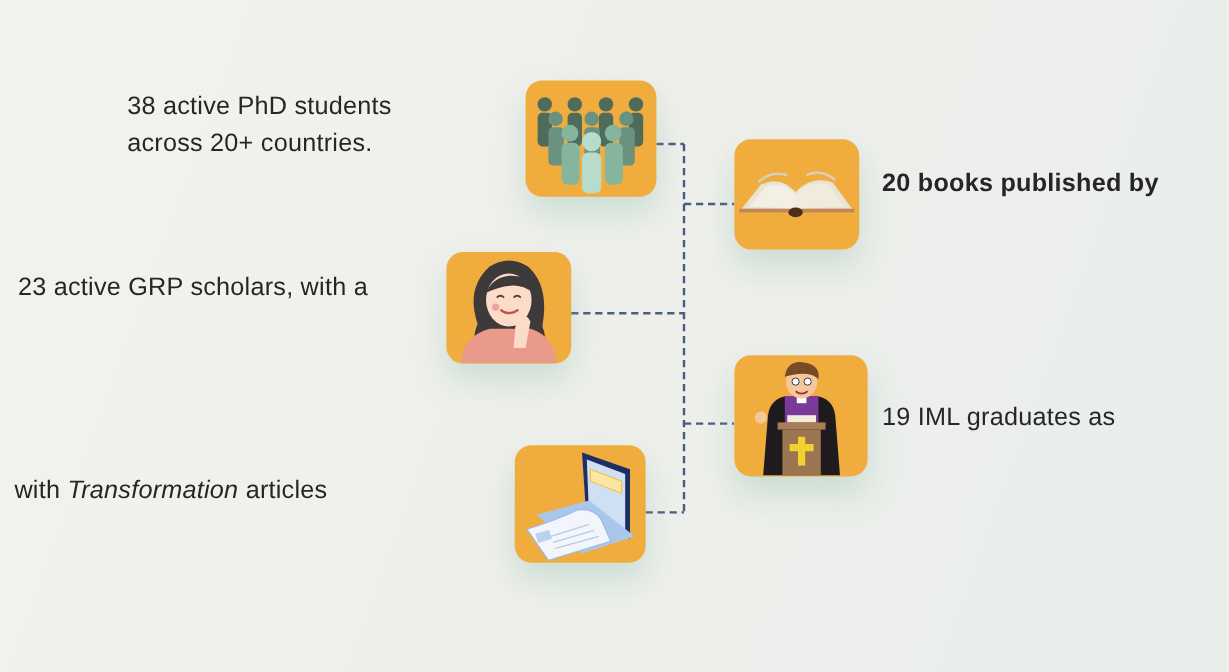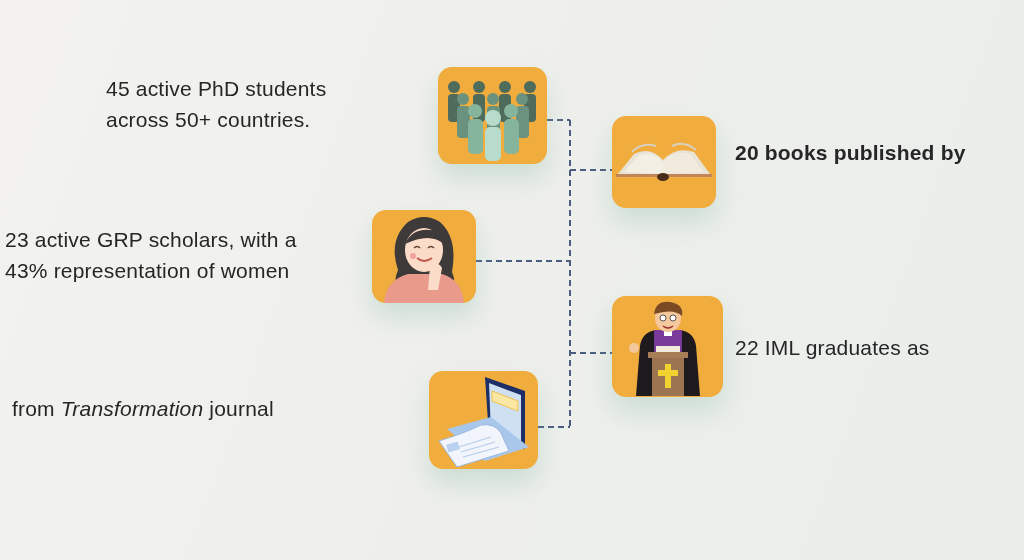--- a/index.html
+++ b/index.html
@@ -31,22 +31,22 @@
     <line x1="570" y1="120" x2="570" y2="427"></line>
     <line x1="547" y1="120" x2="570" y2="120"></line>
     <line x1="570" y1="170" x2="612" y2="170"></line>
     <line x1="476" y1="261" x2="570" y2="261"></line>
     <line x1="570" y1="353" x2="612" y2="353"></line>
     <line x1="538" y1="427" x2="570" y2="427"></line>
   </g>
 </svg>
 
 <div class="stat-text" style="left:106px;top:73px;">
-  <span class="line">45 active PhD students</span>
-  <span class="line">across 50+ countries.</span>
+  <span class="line">38 active PhD students</span>
+  <span class="line">across 20+ countries.</span>
 </div>
 <div class="icon-box" style="left:438px;top:67px;width:109px;height:97px;">
   <svg viewBox="0 0 109 97">
 
     <g fill="#4f6b5c">
       <circle cx="16" cy="20" r="6"></circle>
         <rect x="10" y="27" width="12" height="28" rx="4"></rect>
       <circle cx="41" cy="20" r="6"></circle>
         <rect x="35" y="27" width="12" height="28" rx="4"></rect>
       <circle cx="67" cy="20" r="6"></circle>
@@ -86,23 +86,22 @@
     <path d="M20 36 Q30 26 44 30" stroke="#d8d0bf" stroke-width="2" fill="none"></path>
     <path d="M60 30 Q72 24 84 34" stroke="#d8d0bf" stroke-width="2" fill="none"></path>
     <rect x="4" y="58" width="96" height="3" fill="#c0865a"></rect>
     <ellipse cx="51" cy="61" rx="6" ry="4" fill="#4a2e1a"></ellipse>
   </svg>
 </div>
 <div class="stat-text" style="left:735px;top:137px;font-weight:bold;">
   <span class="line">20 books published by</span>
 </div>
 
-<div class="stat-text" style="left:5px;top:224px;">
+<div class="stat-text" style="left:15px;top:224px;">
   <span class="line">23 active GRP scholars, with a</span>
-  <span class="line">43% representation of women</span>
 </div>
 <div class="icon-box" style="left:372px;top:210px;width:104px;height:93px;">
   <svg viewBox="0 0 104 93">
     <path d="M26 60 Q16 30 36 12 Q52 2 68 12 Q86 28 80 62 Q86 76 76 82 L28 82 Q20 74 26 60 Z" fill="#3e3a3a"></path>
     <path d="M12 93 Q14 70 36 64 L70 64 Q90 70 92 93 Z" fill="#ea9a8a"></path>
     <ellipse cx="52" cy="40" rx="19" ry="22" fill="#fbdcc8"></ellipse>
     <path d="M33 34 Q42 14 68 22 Q74 28 72 34 Q58 22 33 34 Z" fill="#3e3a3a"></path>
     <path d="M42 38 q3 -3 6 0" stroke="#5a3b30" stroke-width="1.5" fill="none"></path>
     <path d="M56 38 q3 -3 6 0" stroke="#5a3b30" stroke-width="1.5" fill="none"></path>
     <path d="M45 48 Q52 54 60 48" stroke="#c2554a" stroke-width="1.8" fill="none"></path>
@@ -123,25 +122,25 @@
     <circle cx="61" cy="22" r="3" fill="#ffffff" stroke="#333" stroke-width="0.8"></circle>
     <path d="M51 30 Q56 34 61 30" stroke="#9a3030" stroke-width="1.5" fill="none"></path>
     <rect x="44" y="50" width="24" height="6" fill="#f3ecdc"></rect>
     <rect x="36" y="56" width="40" height="6" fill="#a87e56"></rect>
     <rect x="40" y="62" width="32" height="38" fill="#9b7452"></rect>
     <rect x="53" y="68" width="6" height="24" fill="#f2d230"></rect>
     <rect x="46" y="74" width="20" height="6" fill="#f2d230"></rect>
   </svg>
 </div>
 <div class="stat-text" style="left:735px;top:332px;">
-  <span class="line">22 IML graduates as</span>
+  <span class="line">19 IML graduates as</span>
 </div>
 
 <div class="stat-text" style="left:12px;top:393px;">
-  <span class="line"><span>from </span><em>Transformation</em><span> journal</span></span>
+  <span class="line"><span>with </span><em>Transformation</em><span> articles</span></span>
 </div>
 <div class="icon-box" style="left:429px;top:371px;width:109px;height:98px;">
   <svg viewBox="0 0 109 98">
     <path d="M56 6 L96 20 L96 78 L60 66 Z" fill="#1d2f66"></path>
     <path d="M60 12 L92 24 L92 74 L62 62 Z" fill="#cfe0f3"></path>
     <path d="M63 20 L89 30 L89 40 L63 30 Z" fill="#fbe7a4" stroke="#f2c24a" stroke-width="1"></path>
     <path d="M18 58 L62 46 L100 76 L56 90 Z" fill="#a9c7ea"></path>
     <path d="M10 70 Q36 62 52 54 Q66 52 72 62 L80 80 L28 96 Z" fill="#f2f6fc" stroke="#9ab8e0" stroke-width="1"></path>
     <g stroke="#b4cbe8" stroke-width="1.2">
       <line x1="30" y1="76" x2="62" y2="66"></line>

